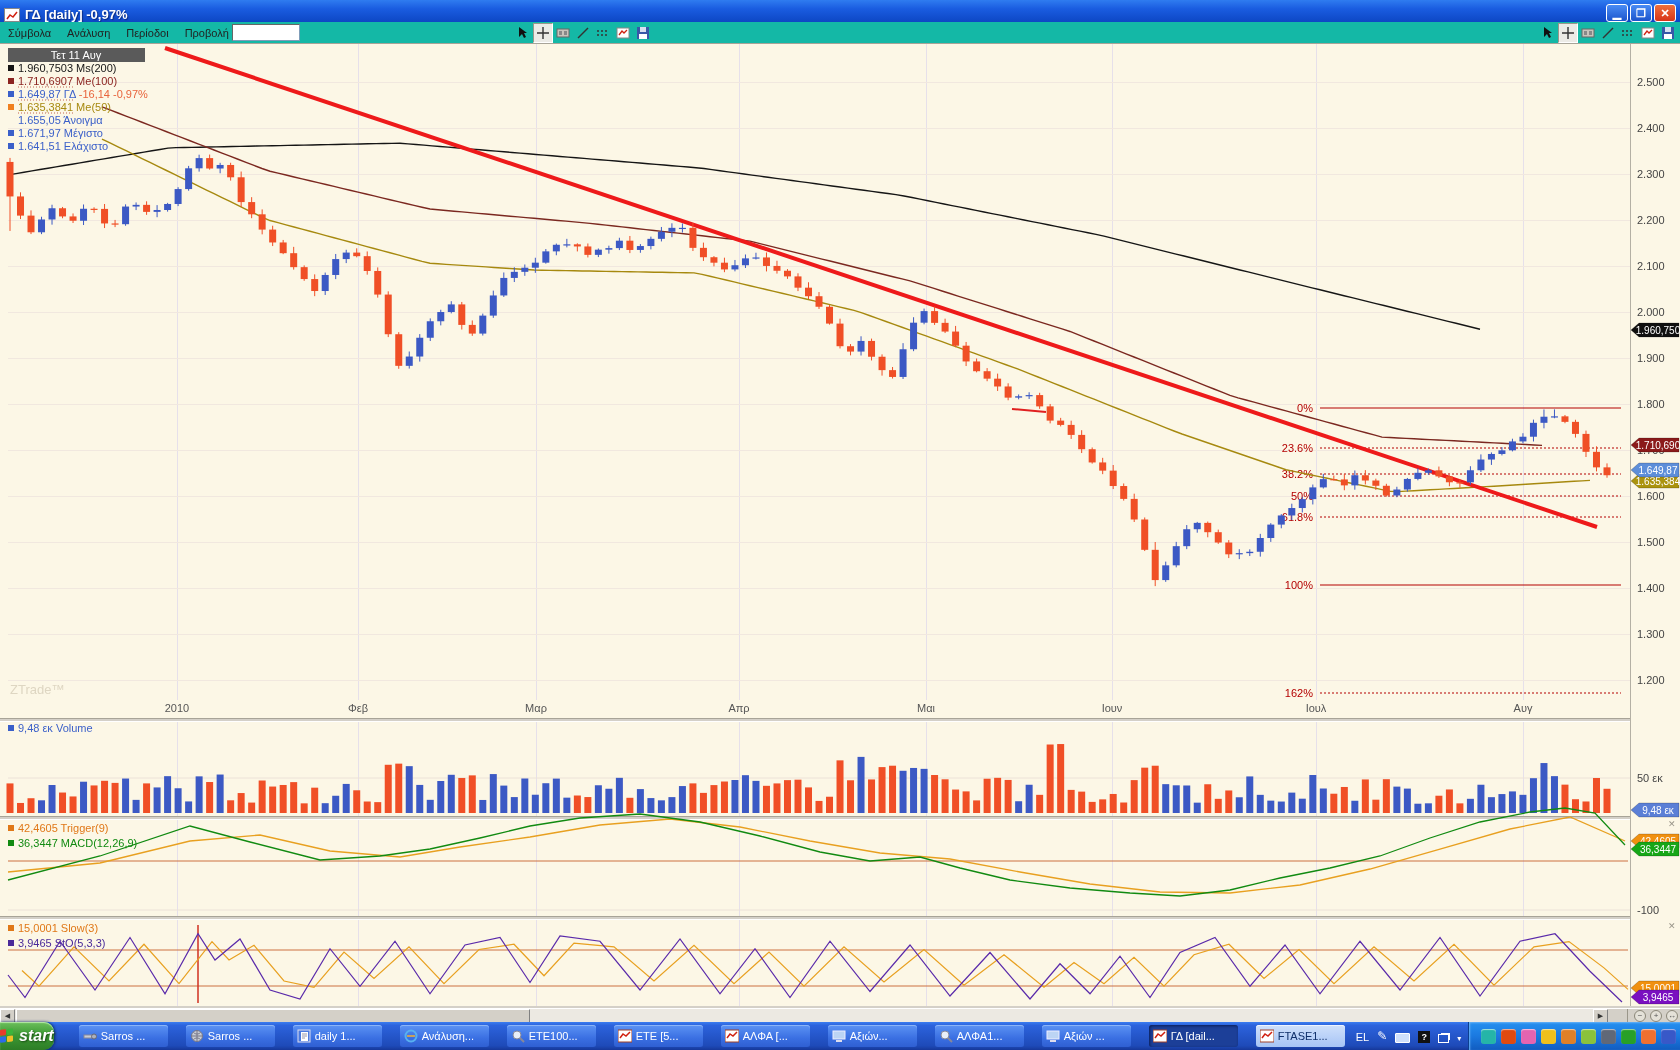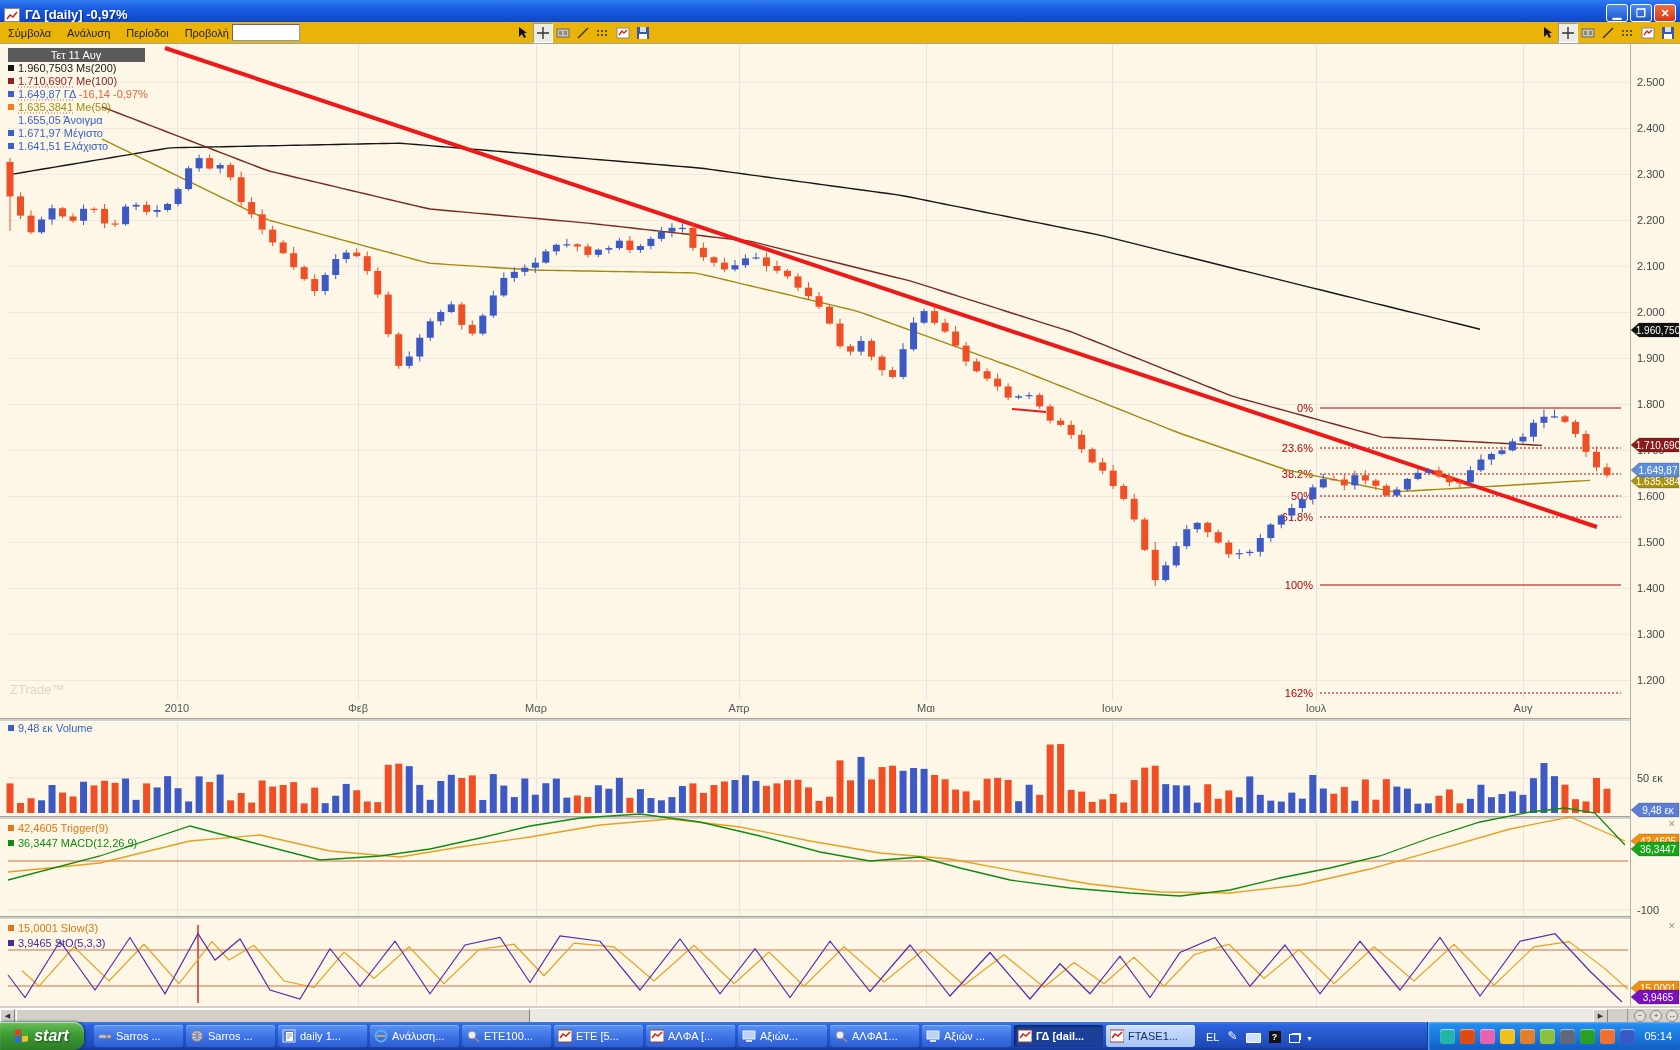--- a/index.html
+++ b/index.html
@@ -14,21 +14,21 @@
   .tb-appicon svg{position:absolute;left:0;top:0;}
   .tb-title{font-weight:bold;font-size:13px;text-shadow:1px 1px 1px #0a2c80;}
   .tb-buttons{margin-left:auto;display:flex;gap:2px;}
   .tb-btn{width:22px;height:18px;border-radius:3px;border:1px solid #fff;
     display:flex;align-items:center;justify-content:center;
     color:#fff;font-size:11px;font-weight:bold;line-height:1;
     background:linear-gradient(180deg,#4a8cf4,#1c55cc);}
   .tb-btn.close{background:linear-gradient(180deg,#f0703c,#d83418);}
   
   .menubar{position:absolute;left:0;top:22px;width:1680px;height:22px;
-    background:#eab308;border-bottom:1px solid #a8a498;display:flex;align-items:center;
+    background:#14b8a6;border-bottom:1px solid #a8a498;display:flex;align-items:center;
     font-size:11px;color:#222;}
   .menu-item{padding:3px 8px;}
   .mini-input{position:absolute;left:232px;top:2px;width:68px;height:17px;
     border:1px solid #7f9db9;border-top-color:#666;border-left-color:#666;background:#fff;font-size:11px;}
   .toolgroup{position:absolute;top:1px;height:20px;display:flex;}
   .ticon{width:20px;height:20px;display:flex;align-items:center;justify-content:center;}
   .ticon.pressed{background:#ecebe6;border:1px solid #9a968a;border-right-color:#fff;border-bottom-color:#fff;}
   
   #chartsvg{position:absolute;left:0;top:44px;}
   
@@ -48,25 +48,25 @@
   .taskbar{position:absolute;left:0;top:1022px;width:1680px;height:28px;
     background:linear-gradient(180deg,#3a7df0 0%,#2c63dd 12%,#1e4ab8 85%,#16389a 100%);display:flex;align-items:center;gap:7px;}
   .startbtn{height:28px;width:84px;border-radius:0 10px 10px 0;
     background:linear-gradient(180deg,#6cc05c 0%,#3d9a34 45%,#2d7d26 100%);
     display:flex;align-items:center;justify-content:center;gap:5px;
     color:#fff;font-weight:bold;font-style:italic;font-size:16px;
     box-shadow:inset 0 1px 1px #b8e8a8, 1px 0 3px #0a2a6a;text-shadow:1px 1px 2px #1a4a14;}
   .winflag{width:14px;height:14px;display:grid;grid-template-columns:6px 6px;grid-template-rows:6px 6px;
     gap:1px;transform:skewY(-6deg);}
   .winflag span{border-radius:1px;}
-  .taskbtn{height:22px;width:89px;margin-left:3px;border-radius:3px;flex:0 0 auto;
+  .taskbtn{height:22px;width:89px;margin-left:18px;border-radius:3px;flex:0 0 auto;
     background:linear-gradient(180deg,#5c93f4 0%,#3a6fe2 60%,#2f5fd2 100%);
     box-shadow:inset 0 1px 0 #8ab4f8;color:#fff;font-size:11px;
     display:flex;align-items:center;padding:0 4px;gap:4px;white-space:nowrap;overflow:hidden;}
-  .taskbtn.active{background:#1c3f98;box-shadow:inset 1px 1px 3px #0a1e58;font-weight:bold;}
+  .taskbtn.active{background:#1c3f98;box-shadow:inset 1px 1px 3px #0a1e58;}
   .taskbtn.light{background:linear-gradient(180deg,#cfe0fb,#a6c4f5);color:#10306a;box-shadow:inset 0 1px 0 #eef4ff;text-align:right;}
   .tbic{width:14px;height:14px;flex:0 0 auto;display:block;}
   .langzone{display:flex;align-items:flex-end;gap:8px;margin-left:4px;color:#fff;font-size:11px;}
   .lz-ic{color:#fff;font-size:12px;}
   .kbic{width:15px;height:10px;border:1px solid #fff;border-radius:1px;background:#cfe0fb;}
   .helpic{width:12px;height:12px;background:#111;color:#fff;font-size:9px;font-weight:bold;
     display:flex;align-items:center;justify-content:center;}
   .restic{width:11px;height:9px;border:1px solid #fff;box-shadow:2px -2px 0 -1px #fff;}
   .tray{margin-left:auto;height:28px;display:flex;align-items:center;gap:5px;padding:0 8px 0 12px;
     background:linear-gradient(180deg,#2490f0 0%,#1b79e0 50%,#115cc0 100%);

